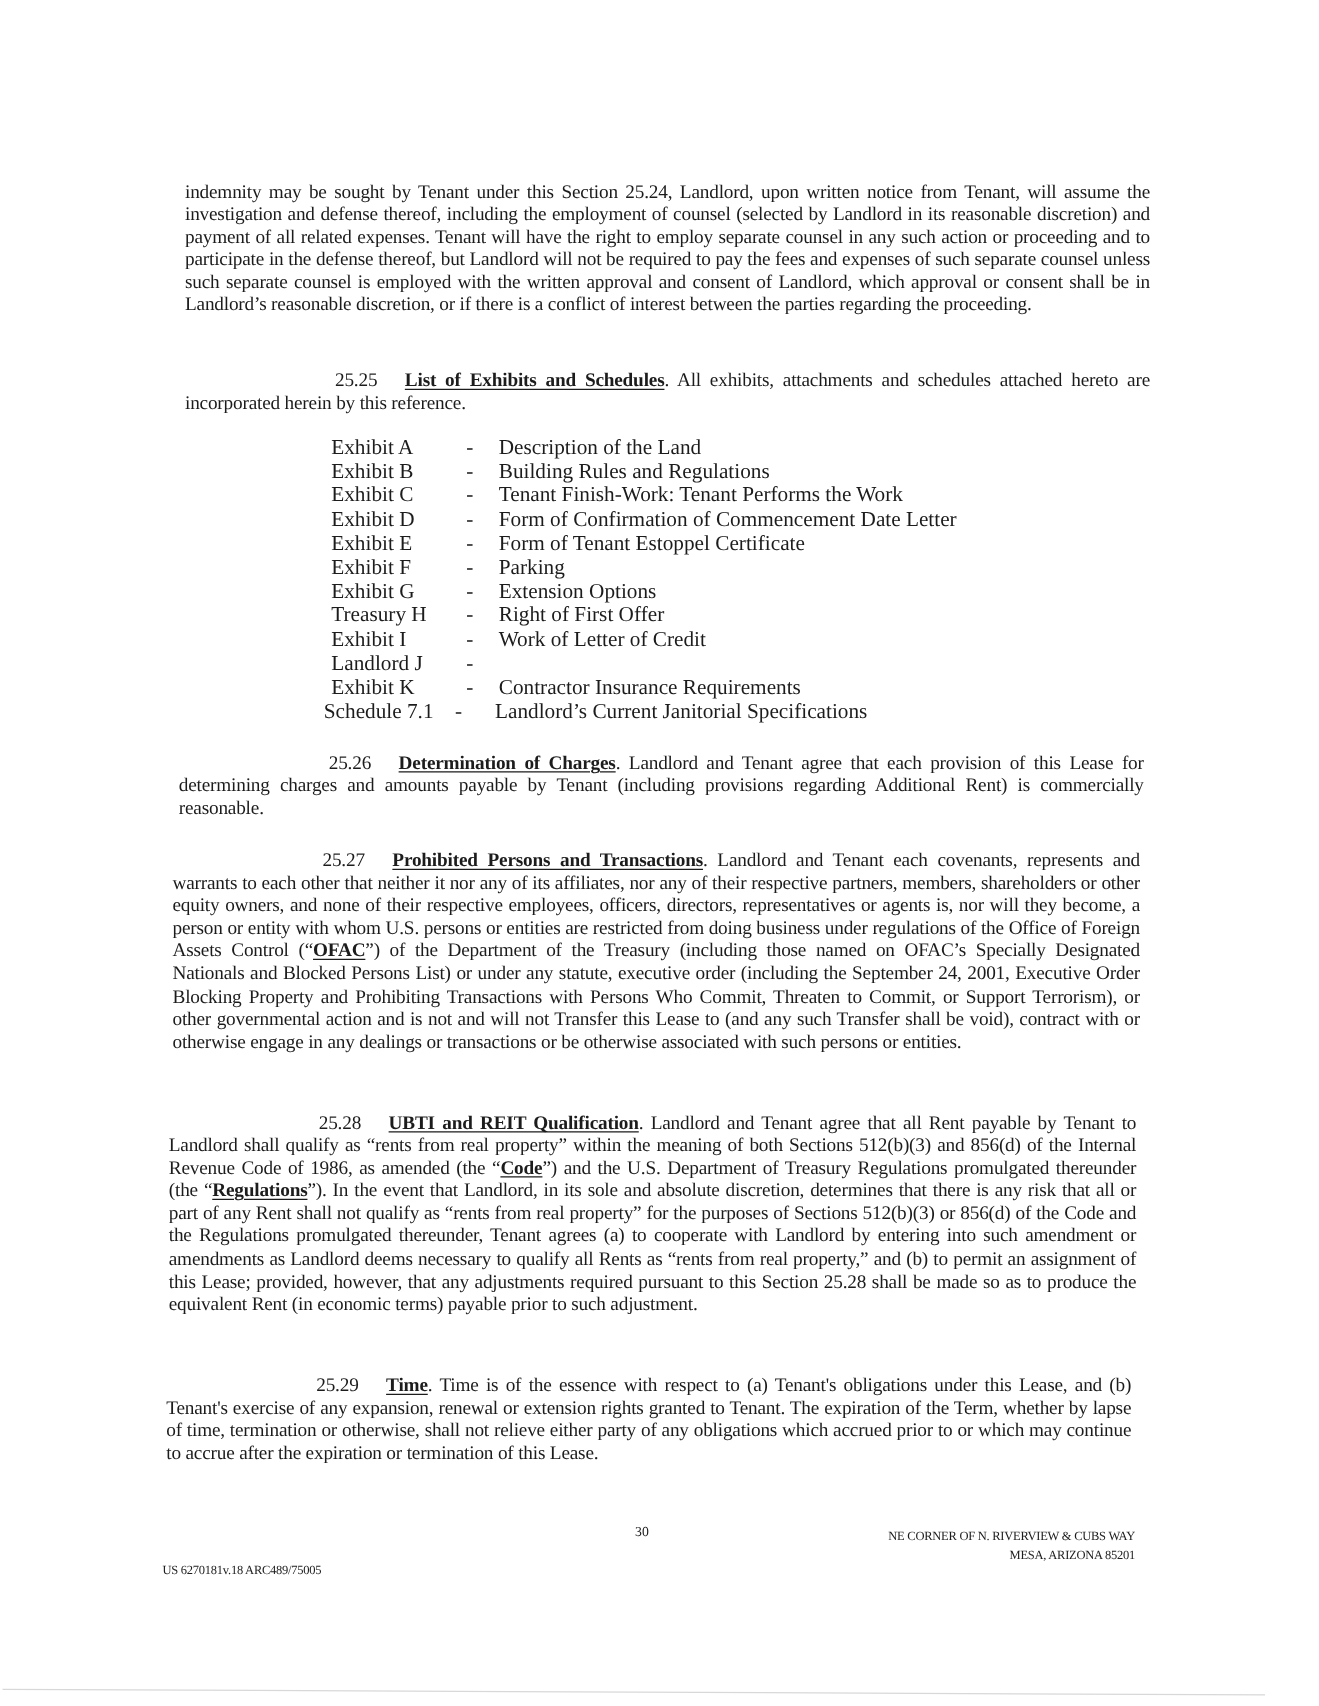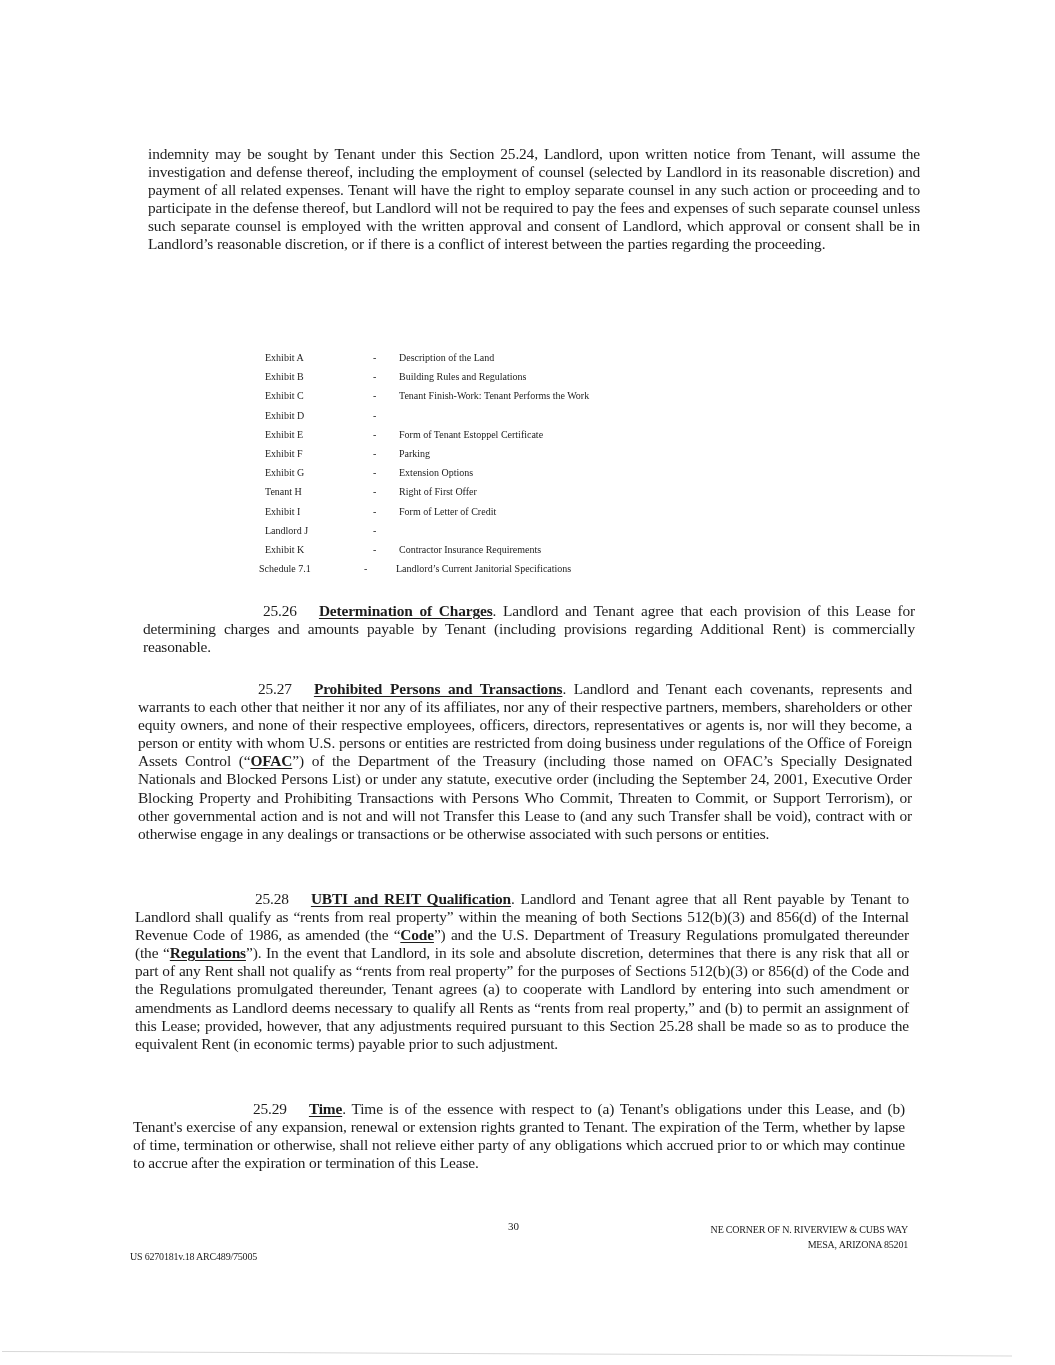--- a/index.html
+++ b/index.html
@@ -47,21 +47,21 @@
       margin-top: 30px;
     }
     .indent {
       display: inline-block;
       width: 120px;
     }
     .exhibits {
       position: absolute;
       left: 262px;
       top: 348px;
-      font-size: 10px;
+      font-size: 17px;
       line-height: 19.2px;
       font-family: Liberation Serif, serif;
     }
     .exhibit-row {
       display: flex;
       white-space: nowrap;
     }
     .exhibit-row .ex-label {
       width: 100px;
       padding-left: 3px;
@@ -108,65 +108,69 @@
   </style>
 </head>
 <body>
 
 <div class="page">
 
   <div class="para" style="left:148px; top:145px; width:772px;">
     <span>indemnity may be sought by Tenant under this Section 25.24, Landlord, upon written notice from Tenant, will assume the investigation and defense thereof, including the employment of counsel (selected by Landlord in its reasonable discretion) and payment of all related expenses.  Tenant will have the right to employ separate counsel in any such action or proceeding and to participate in the defense thereof, but Landlord will not be required to pay the fees and expenses of such separate counsel unless such separate counsel is employed with the written approval and consent of Landlord, which approval or consent shall be in Landlord’s reasonable discretion, or if there is a conflict of interest between the parties regarding the proceeding.</span>
   </div>
 
+  <div class="para" style="left:148px; top:296px; width:772px;">
+    <span class="indent"></span><span class="sec-num">25.25</span><span class="heading">List of Exhibits and Schedules</span><span>.  All exhibits, attachments and schedules attached hereto are incorporated herein by this reference.</span>
+  </div>
 
   <div class="exhibits">
     <div class="exhibit-row">
       <span class="ex-label">Exhibit A</span>
       <span class="ex-dash">-</span>
       <span class="ex-title">Description of the Land</span>
     </div>
     <div class="exhibit-row">
       <span class="ex-label">Exhibit B</span>
       <span class="ex-dash">-</span>
       <span class="ex-title">Building Rules and Regulations</span>
     </div>
     <div class="exhibit-row">
       <span class="ex-label">Exhibit C</span>
       <span class="ex-dash">-</span>
       <span class="ex-title">Tenant Finish-Work:  Tenant Performs the Work</span>
     </div>
     <div class="exhibit-row">
       <span class="ex-label">Exhibit D</span>
       <span class="ex-dash">-</span>
+      <span class="ex-title">Form of Confirmation of Commencement Date Letter</span>
     </div>
     <div class="exhibit-row">
       <span class="ex-label">Exhibit E</span>
       <span class="ex-dash">-</span>
       <span class="ex-title">Form of Tenant Estoppel Certificate</span>
     </div>
     <div class="exhibit-row">
       <span class="ex-label">Exhibit F</span>
       <span class="ex-dash">-</span>
       <span class="ex-title">Parking</span>
     </div>
     <div class="exhibit-row">
       <span class="ex-label">Exhibit G</span>
       <span class="ex-dash">-</span>
       <span class="ex-title">Extension Options</span>
     </div>
     <div class="exhibit-row">
-      <span class="ex-label">Tenant H</span>
+      <span class="ex-label">Treasury H</span>
       <span class="ex-dash">-</span>
       <span class="ex-title">Right of First Offer</span>
     </div>
     <div class="exhibit-row">
       <span class="ex-label">Exhibit I</span>
       <span class="ex-dash">-</span>
-      <span class="ex-title">Form of Letter of Credit</span>
+      <span class="ex-title">Work of Letter of Credit</span>
     </div>
     <div class="exhibit-row">
       <span class="ex-label">Landlord J</span>
       <span class="ex-dash">-</span>
     </div>
     <div class="exhibit-row">
       <span class="ex-label">Exhibit K</span>
       <span class="ex-dash">-</span>
       <span class="ex-title">Contractor Insurance Requirements</span>
     </div>

